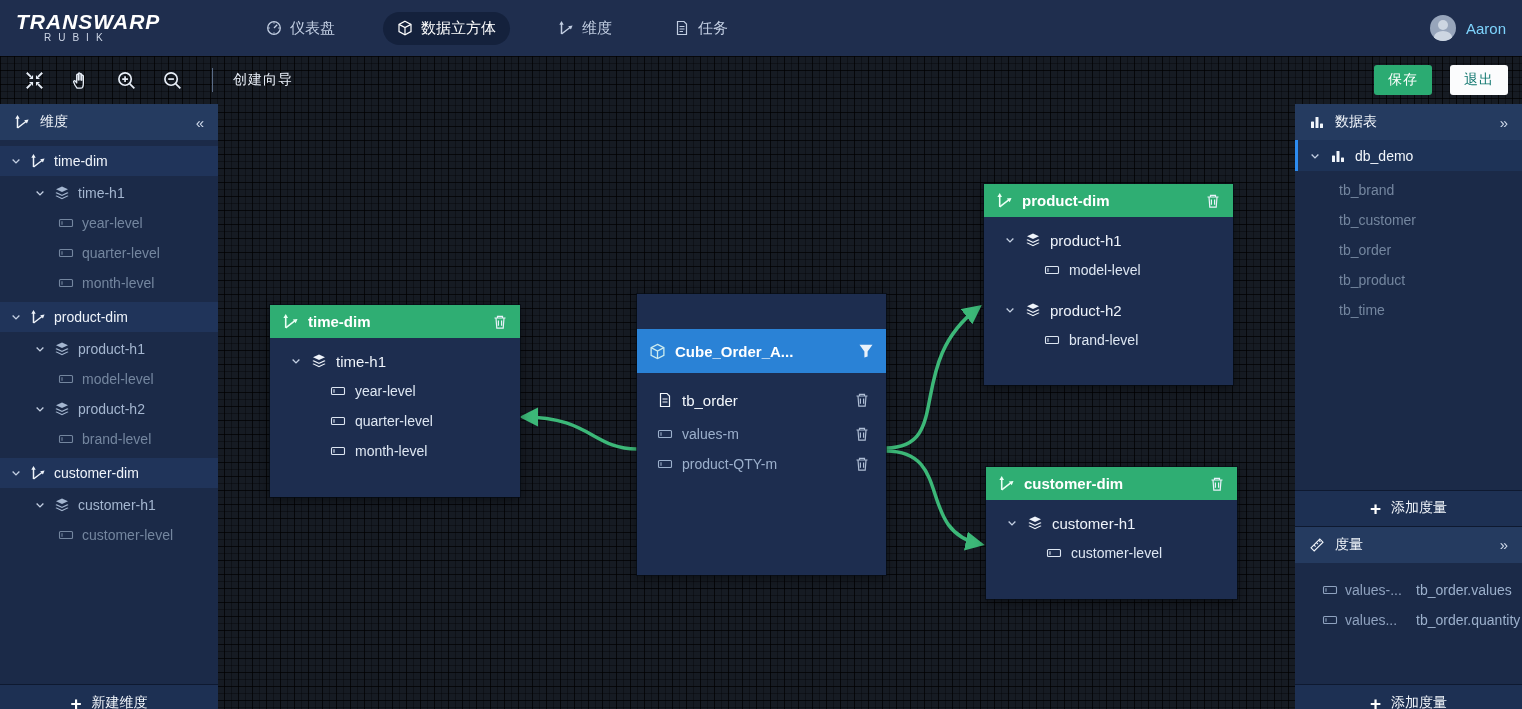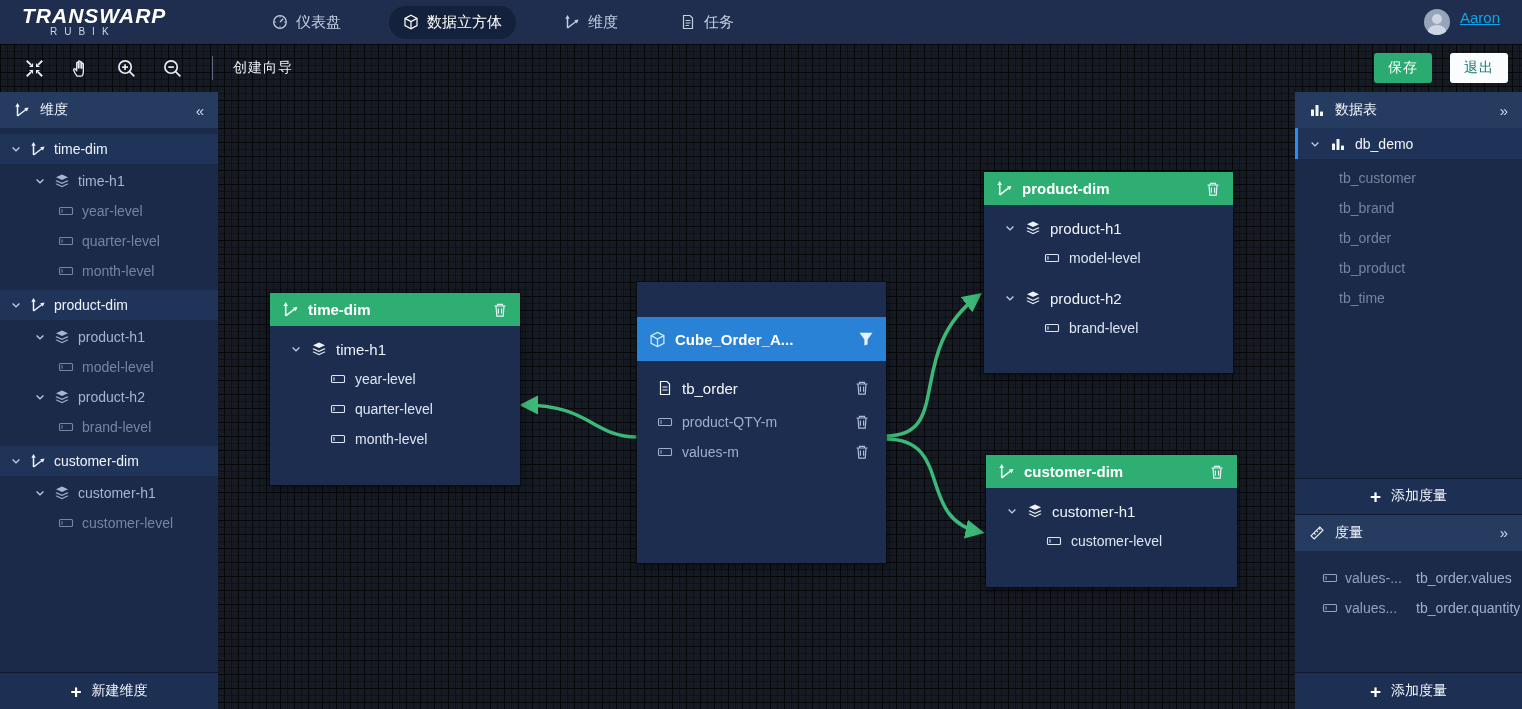--- a/index.html
+++ b/index.html
@@ -1,27 +1,27 @@
 <!DOCTYPE html>
 <html><head>
 <meta charset="utf-8">
 <style>
   * { margin:0; padding:0; box-sizing:border-box; }
   html,body { width:1522px; height:709px; overflow:hidden; }
   body { font-family:"Liberation Sans","DejaVu Sans",sans-serif; background:#151a22; color:#e8eef7; font-size:14px; }
 
   
-  .topnav { height:44px; background:#1f2e4e; display:flex; align-items:center; padding:0 22px; position:relative; z-index:5; }
+  .topnav { height:56px; background:#1f2e4e; display:flex; align-items:center; padding:0 16px; position:relative; z-index:5; }
   .brand { width:200px; cursor:pointer; }
   .brand-main { font-size:21px; font-weight:bold; font-style:italic; letter-spacing:1px; color:#fff; line-height:20px; }
   .brand-sub { font-size:10px; letter-spacing:7px; color:#cdd6e6; padding-left:28px; line-height:12px; }
   .nav-items { display:flex; align-items:center; gap:34px; margin-left:36px; }
   .nav-item { display:flex; align-items:center; gap:8px; color:#c2cee2; cursor:pointer; padding:7px 14px; border-radius:17px; white-space:nowrap; font-size:15px; }
   .nav-item.active { background:#14213c; color:#fff; }
-  .user { margin-left:auto; display:flex; align-items:flex-start; gap:10px; color:#0ea5e9; cursor:pointer; font-size:15px;text-decoration:underline; }
+  .user { margin-left:auto; display:flex; align-items:center; gap:10px; color:#7dd3fc; cursor:pointer; font-size:15px; }
   .avatar { width:26px; height:26px; border-radius:50%; background:#97a5bb; position:relative; overflow:hidden; display:inline-block; }
   .av-head { position:absolute; left:8px; top:5px; width:10px; height:10px; border-radius:50%; background:#cdd6e2; }
   .av-body { position:absolute; left:4px; top:16px; width:18px; height:12px; border-radius:50% 50% 0 0; background:#cdd6e2; }
 
   
   .workspace { position:relative; height:665px;
     background-color:#161b23;
     background-image:
       linear-gradient(rgba(0,0,0,.6) 1px, transparent 1px),
       linear-gradient(90deg, rgba(0,0,0,.6) 1px, transparent 1px),
@@ -417,32 +417,32 @@
           <span class="grow"></span>
           <svg class="trash" viewBox="0 0 16 16" fill="none" stroke="currentColor" stroke-width="1.2">
               <path d="M2.5 4 H13.5 M5.5 4 V2.3 H10.5 V4 M4 4 L4.8 14.2 H11.2 L12 4 M6.4 6.5 V11.7 M9.6 6.5 V11.7"></path>
             </svg>
         </div>
         <div class="node-row measure">
           <svg class="ic" viewBox="0 0 16 16" fill="none" stroke="currentColor" stroke-width="1.1">
               <rect x="1.5" y="4.5" width="13" height="7" rx="1"></rect>
               <path d="M4 6.3 v3.4"></path>
             </svg>
-          <span>product-QTY-m</span>
+          <span>values-m</span>
           <span class="grow"></span>
           <svg class="trash" viewBox="0 0 16 16" fill="none" stroke="currentColor" stroke-width="1.2">
               <path d="M2.5 4 H13.5 M5.5 4 V2.3 H10.5 V4 M4 4 L4.8 14.2 H11.2 L12 4 M6.4 6.5 V11.7 M9.6 6.5 V11.7"></path>
             </svg>
         </div>
         <div class="node-row measure">
           <svg class="ic" viewBox="0 0 16 16" fill="none" stroke="currentColor" stroke-width="1.1">
               <rect x="1.5" y="4.5" width="13" height="7" rx="1"></rect>
               <path d="M4 6.3 v3.4"></path>
             </svg>
-          <span>values-m</span>
+          <span>product-QTY-m</span>
           <span class="grow"></span>
           <svg class="trash" viewBox="0 0 16 16" fill="none" stroke="currentColor" stroke-width="1.2">
               <path d="M2.5 4 H13.5 M5.5 4 V2.3 H10.5 V4 M4 4 L4.8 14.2 H11.2 L12 4 M6.4 6.5 V11.7 M9.6 6.5 V11.7"></path>
             </svg>
         </div>
       </div>
     </div>
 
     <div class="node" style="left:766px; top:80px; width:249px; height:201px;">
       <div class="node-header green">
@@ -555,24 +555,24 @@
         </svg>
       <svg class="ic" viewBox="0 0 16 16" fill="currentColor">
           <rect x="2" y="7.5" width="3" height="6.5" rx="0.6"></rect>
           <rect x="6.5" y="3" width="3" height="11" rx="0.6"></rect>
           <rect x="11" y="9.5" width="3" height="4.5" rx="0.6"></rect>
         </svg>
       <span>db_demo</span>
     </div>
     <div class="table-list">
       <div class="table-item">
+          <span>tb_brand</span>
+        </div>
+      <div class="table-item">
           <span>tb_customer</span>
-        </div>
-      <div class="table-item">
-          <span>tb_brand</span>
         </div>
       <div class="table-item">
           <span>tb_order</span>
         </div>
       <div class="table-item">
           <span>tb_product</span>
         </div>
       <div class="table-item">
           <span>tb_time</span>
         </div>

